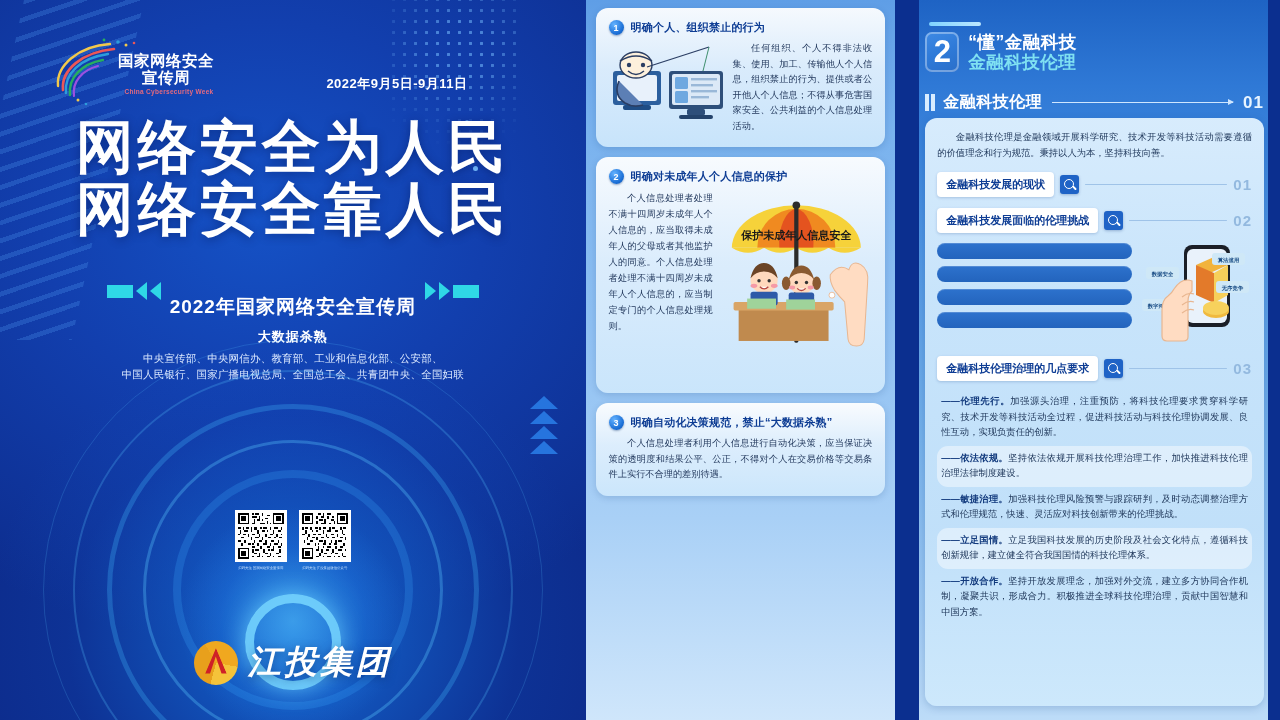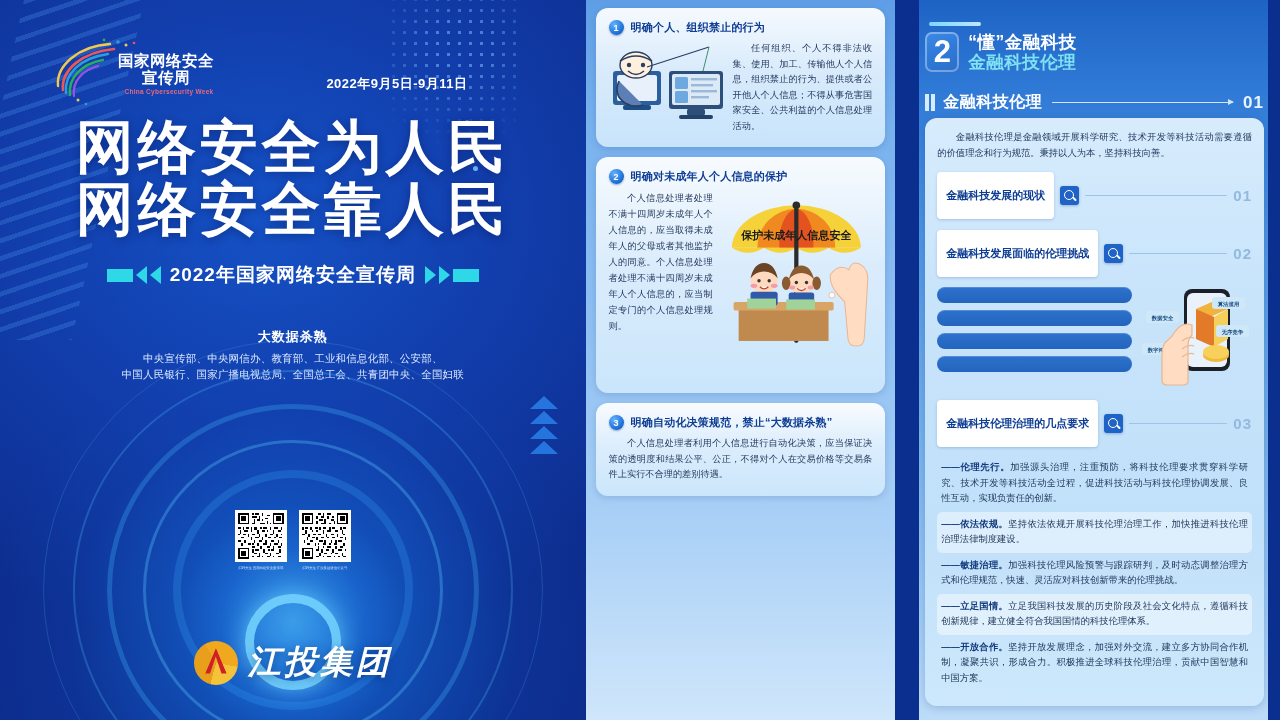--- a/index.html
+++ b/index.html
@@ -59,21 +59,21 @@
   .ribbon {
     position:absolute; left:0; right:0; top: 262px; display:flex; align-items:center; justify-content:center; gap:9px;
   }
   .ribbon .chevs { display:flex; align-items:center; gap:3px; }
   .ribbon .cv {
     width: 0; height: 0; border-top: 9px solid transparent; border-bottom: 9px solid transparent;
   }
   .ribbon .cv.l { border-right: 11px solid #2fd8e6; }
   .ribbon .cv.r { border-left: 11px solid #2fd8e6; }
   .ribbon .bar { width: 26px; height: 13px; background:#2fd8e6; }
-  .ribbon .rtext { font-size: 19px; color:#fff; font-weight:600; letter-spacing:1px; }
+  .ribbon .rtext { font-size: 19px; color:#fff; font-weight:600; letter-spacing:1px;margin-top:32px; }
 
   .sponsor-head { position:absolute; left:0; right:0; top: 328px; text-align:center; color:#fff; font-size:13px; font-weight:700; letter-spacing:1px; }
   .sponsor-body { position:absolute; left:0; right:0; top: 350px; text-align:center; color:#dce9ff; font-size:10.5px; line-height:16px; letter-spacing:.2px; }
 
   .hud { position:absolute; left:50%; bottom:-130px; transform:translateX(-50%); width: 520px; height: 520px; }
   .hud .ring {
     position:absolute; left:50%; top:50%; transform:translate(-50%,-50%); border-radius:50%;
     border-style: solid; border-color: rgba(90,200,255,.55);
   }
   .hud .rdash {
@@ -182,40 +182,40 @@
 
   .rbig-card {
     position:absolute; left: 6px; right: 6px; top: 118px; bottom: 14px; border-radius: 12px;
     background: linear-gradient(180deg, rgba(222,240,254,.96) 0%, rgba(206,232,252,.95) 30%, rgba(196,226,250,.94) 70%, rgba(206,233,252,.95) 100%);
     box-shadow: 0 2px 8px rgba(10,50,120,.2);
     padding: 12px 12px 10px 12px; overflow:hidden;
   }
   .r-p { font-size: 9.3px; line-height: 15.5px; color:#21395c; text-indent:2em; text-align: justify; }
   .r-pillrow { display:flex; align-items:center; gap: 6px; margin: 11px 0 8px 0; }
   .r-pill {
-    background:#fff; border-radius: 4px; padding: 16px 9px; font-size: 11px; font-weight: 800; color:#0e3d94;
+    background:#fff; border-radius: 4px; padding: 5px 9px; font-size: 11px; font-weight: 800; color:#0e3d94;
     box-shadow: 0 1px 3px rgba(20,60,130,.22); white-space:nowrap;
   }
   .r-mag {
     width: 19px; height: 19px; border-radius: 3px; background:#1f63c6; position:relative; flex-shrink:0;
     box-shadow: 0 1px 3px rgba(10,50,120,.3);
   }
   .r-mag::before { content:""; position:absolute; left:4px; top:3.5px; width:8px;height:8px;border-radius:50%;border:1.6px solid #fff; }
   .r-mag::after { content:""; position:absolute; left:11.5px; top:11.5px; width:5px;height:1.8px;background:#fff; transform:rotate(45deg); border-radius:1px; }
   .r-dashline { flex:1; height:1.6px; background:#9fc3e8; border-radius:2px; min-width: 8px; }
   .r-idx { font-size: 15px; font-weight:700; color:#93b9df; letter-spacing:1px; }
 
   .bars-and-phone { display:flex; gap: 8px; align-items:flex-start; margin: 6px 0 4px 0; }
   .blue-bars { flex:1; display:flex; flex-direction:column; gap: 7px; padding-top: 2px; }
   .blue-bars i { display:block; height: 16px; border-radius: 8px; background: linear-gradient(180deg,#2d72cd 0%, #2364bd 100%); box-shadow: inset 0 1px 0 rgba(255,255,255,.18); }
   .phone-ill { width: 112px; height: 104px; position:relative; flex-shrink:0; }
 
   .r-req { font-size: 9.3px; line-height: 15.5px; color:#21395c; text-indent:0; text-align: justify; padding: 5px 4px; border-radius:5px; }
   .r-req b { color:#123a7d; }
-  .r-req.alt { background: rgba(255,255,255,.45); }
+  .r-req.alt { background: rgba(255,255,255,.45); border-radius: 11px; }
 
   .r-rightstrip { position:absolute; right:0; top:0; width: 12px; height:100%; background:#0b2f8f; }
 </style>
 </head>
 <body>
 
 <div class="stage">
 
   <div class="panel-left">
     <div class="diag-stripes"></div>

